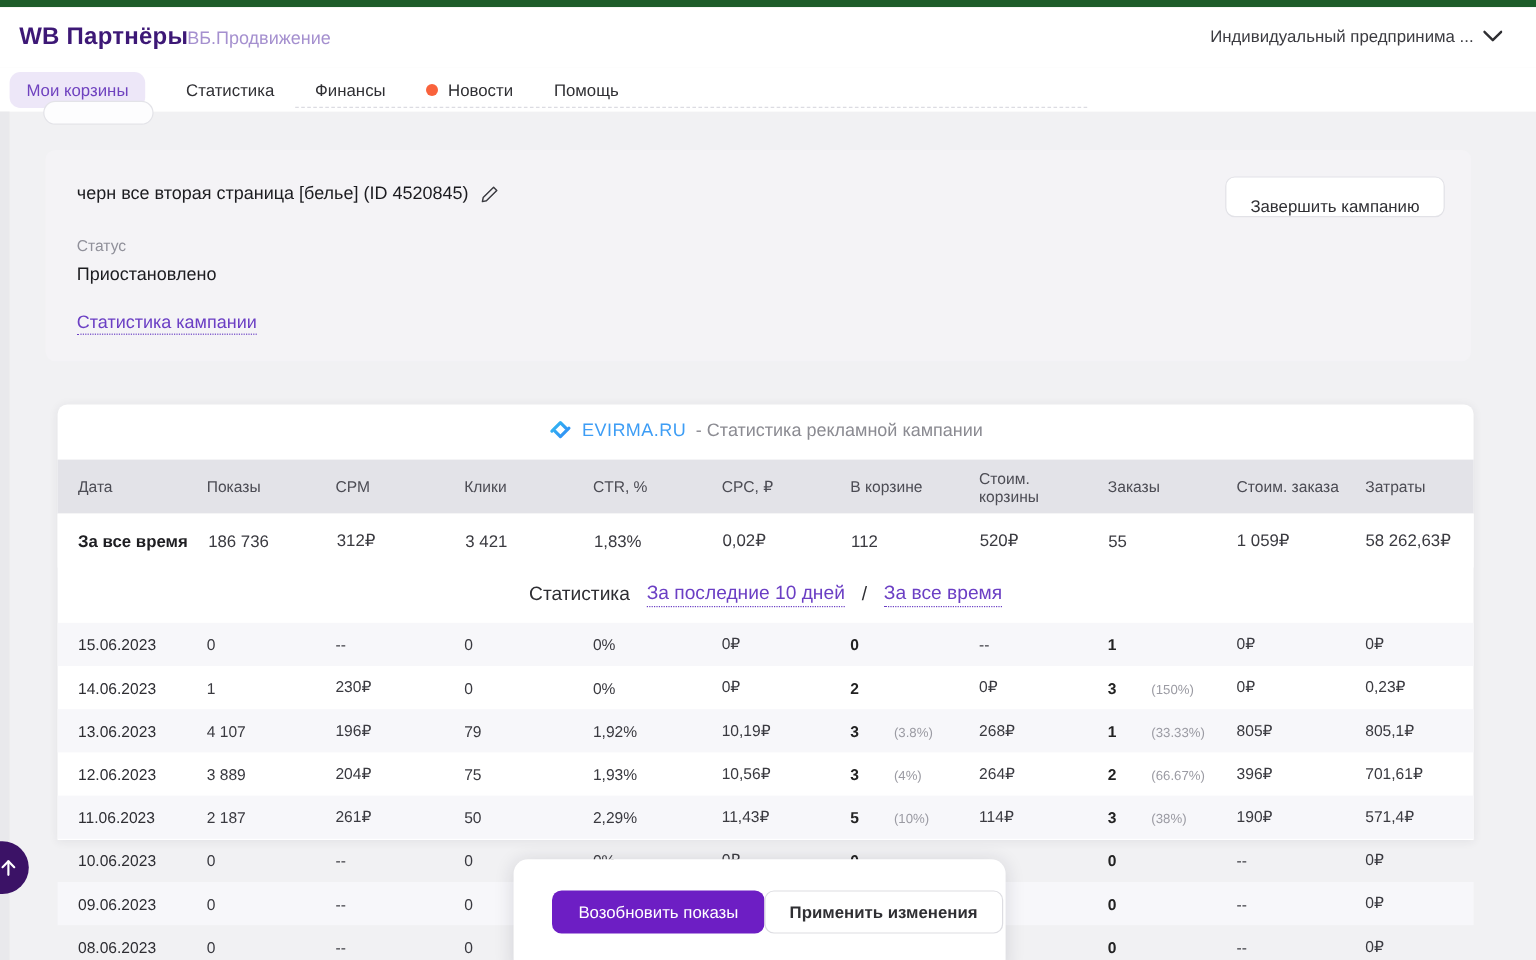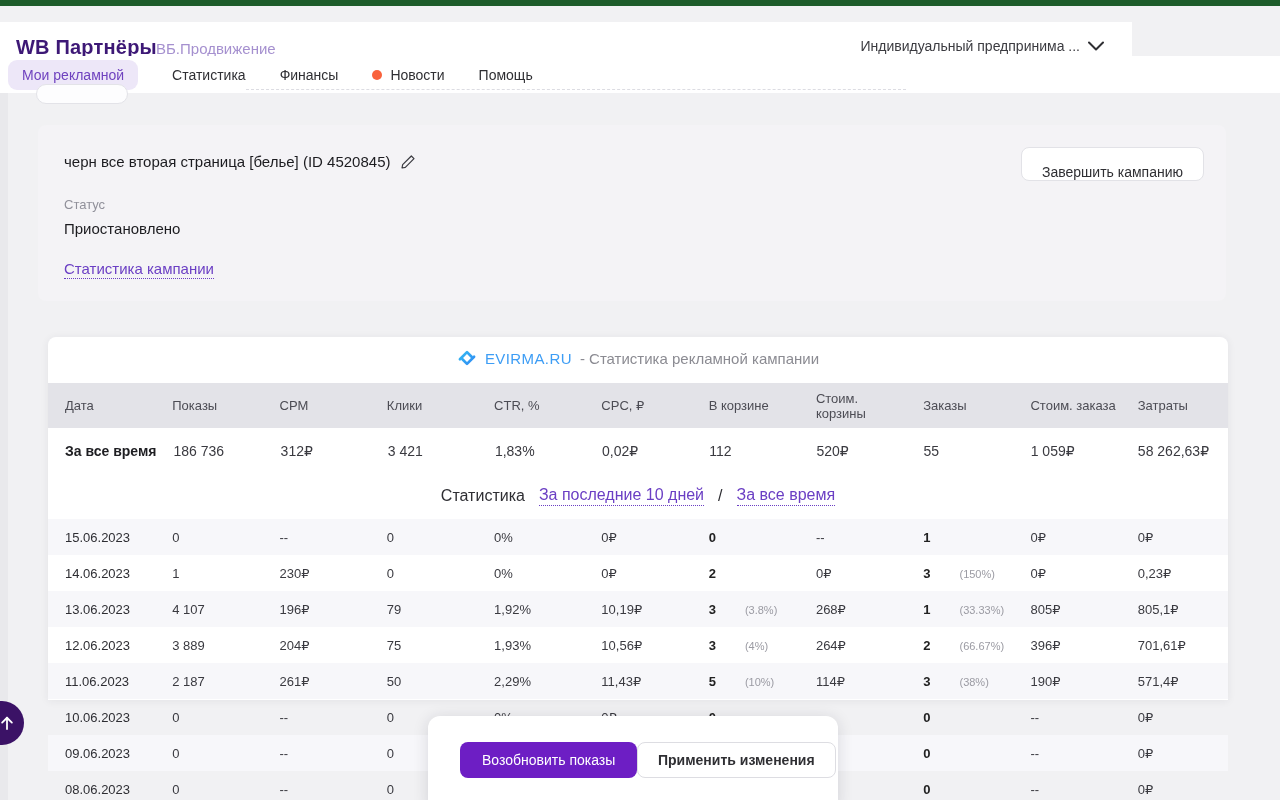--- a/index.html
+++ b/index.html
@@ -7,21 +7,21 @@
   body {
     font-family:"Liberation Sans","DejaVu Sans",sans-serif;
     background:#f1f1f3; color:#2d2d33; position:relative;
   }
   .abs { position:absolute; }
 
   
   .top-strip { left:0; top:0; width:1280px; height:6px; background:#1d5c2a; }
 
   
-  .header { left:0; top:6px; width:1132px; height:50px; background:#fff;margin-top:16px; }
+  .header { left:0; top:6px; width:1280px; height:50px; background:#fff; }
   .brand-logo { position:absolute; left:16px; top:14px; font-size:20px; font-weight:700; color:#3d1876; letter-spacing:.2px; }
   .brand-product { position:absolute; left:156px; top:18px; font-size:15px; color:#a590cf; }
   .account { position:absolute; right:28px; top:16px; font-size:14px; color:#3b3b40; display:flex; align-items:center; gap:8px; cursor:pointer; }
   .account svg { display:block; }
 
   
   .nav { left:0; top:56px; width:1280px; height:37px; background:#fff; display:flex; align-items:center; padding-left:8px; gap:34px; }
   .nav-item { font-size:14px; color:#2f2f33; cursor:pointer; display:flex; align-items:center; gap:8px; }
   .nav-item.active { background:#ede7f8; color:#6f42bf; padding:7px 14px; border-radius:9px; }
   .nav-dot { width:10px; height:10px; border-radius:50%; background:#f9623c; }
@@ -87,21 +87,21 @@
     <span class="edit-icon">
       <svg width="16" height="10" viewBox="0 0 16 10">
           <polyline points="1,1.5 8,8.5 15,1.5" fill="none" stroke="#2f2f33" stroke-width="2" stroke-linecap="round" stroke-linejoin="round"></polyline>
         </svg>
     </span>
   </div>
 </div>
 
 <div class="abs nav">
   <div class="nav-item active">
-      <span>Мои рекламной</span>
+      <span>Мои корзины</span>
     </div>
   <div class="nav-item">
       <span>Статистика</span>
     </div>
   <div class="nav-item">
       <span>Финансы</span>
     </div>
   <div class="nav-item">
     <span class="nav-dot"></span>
     <span>Новости</span>

